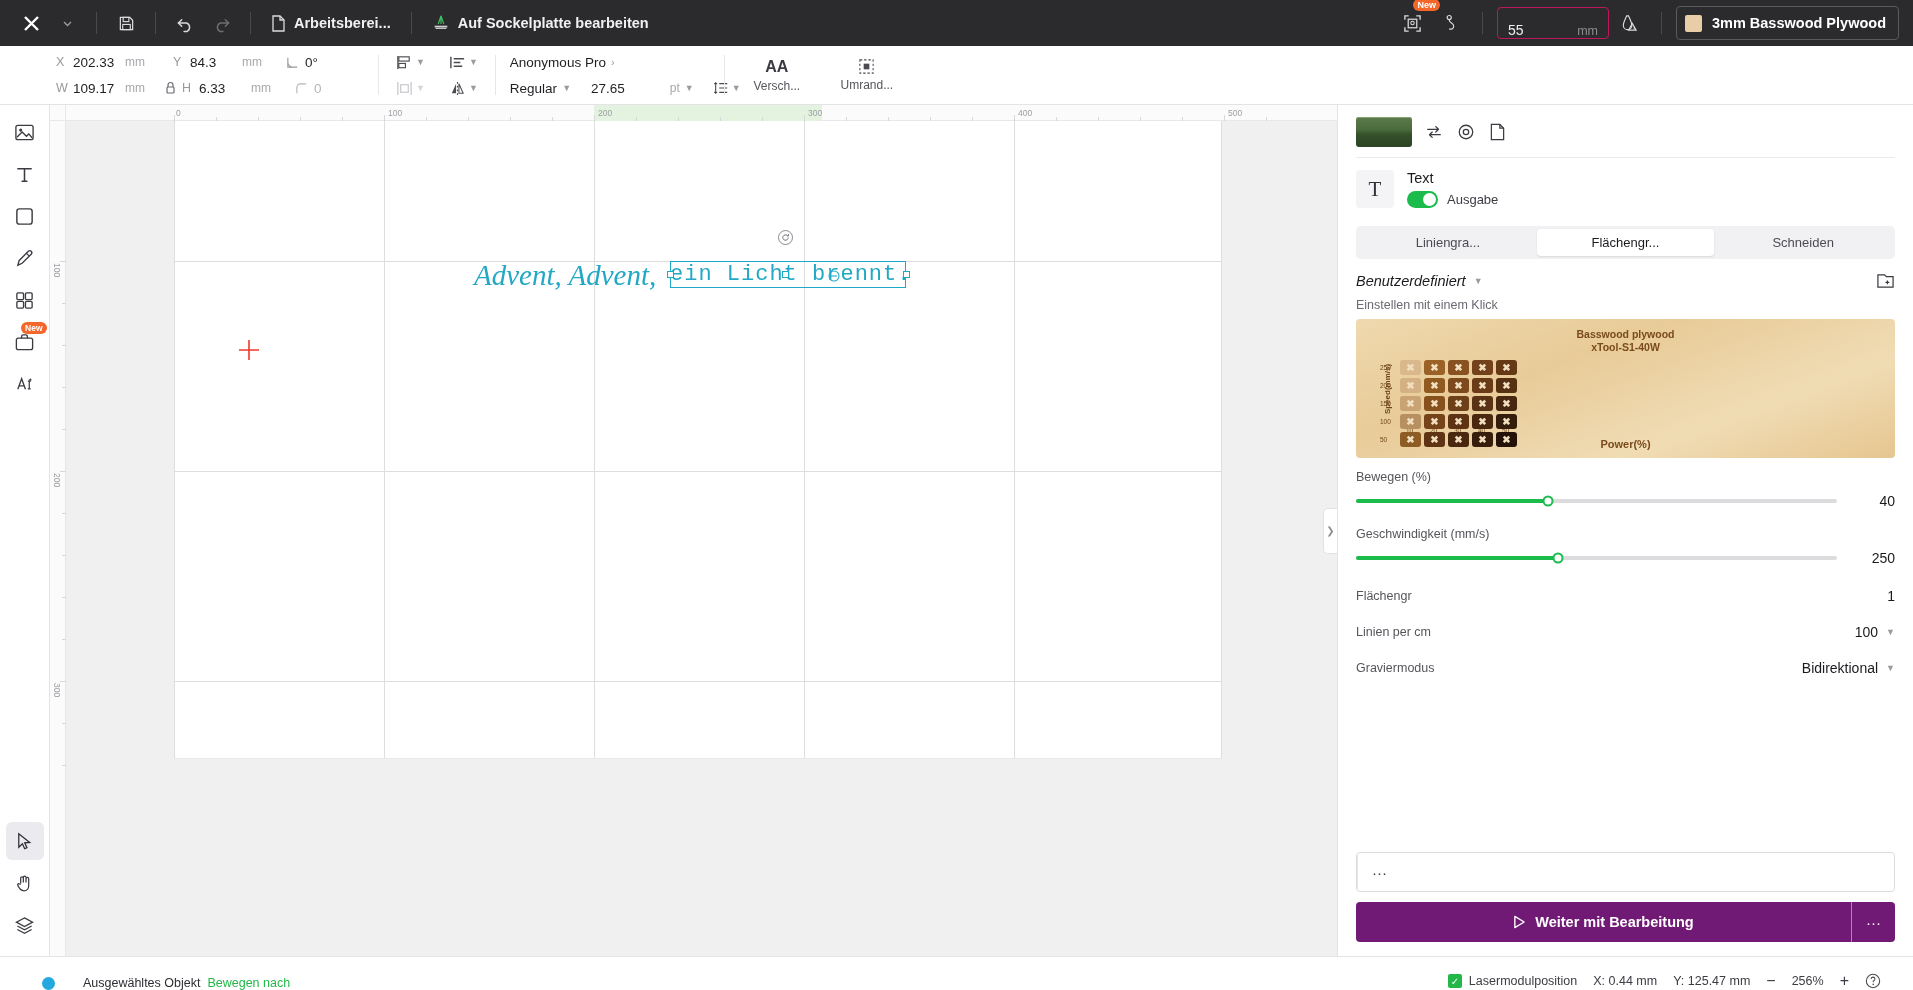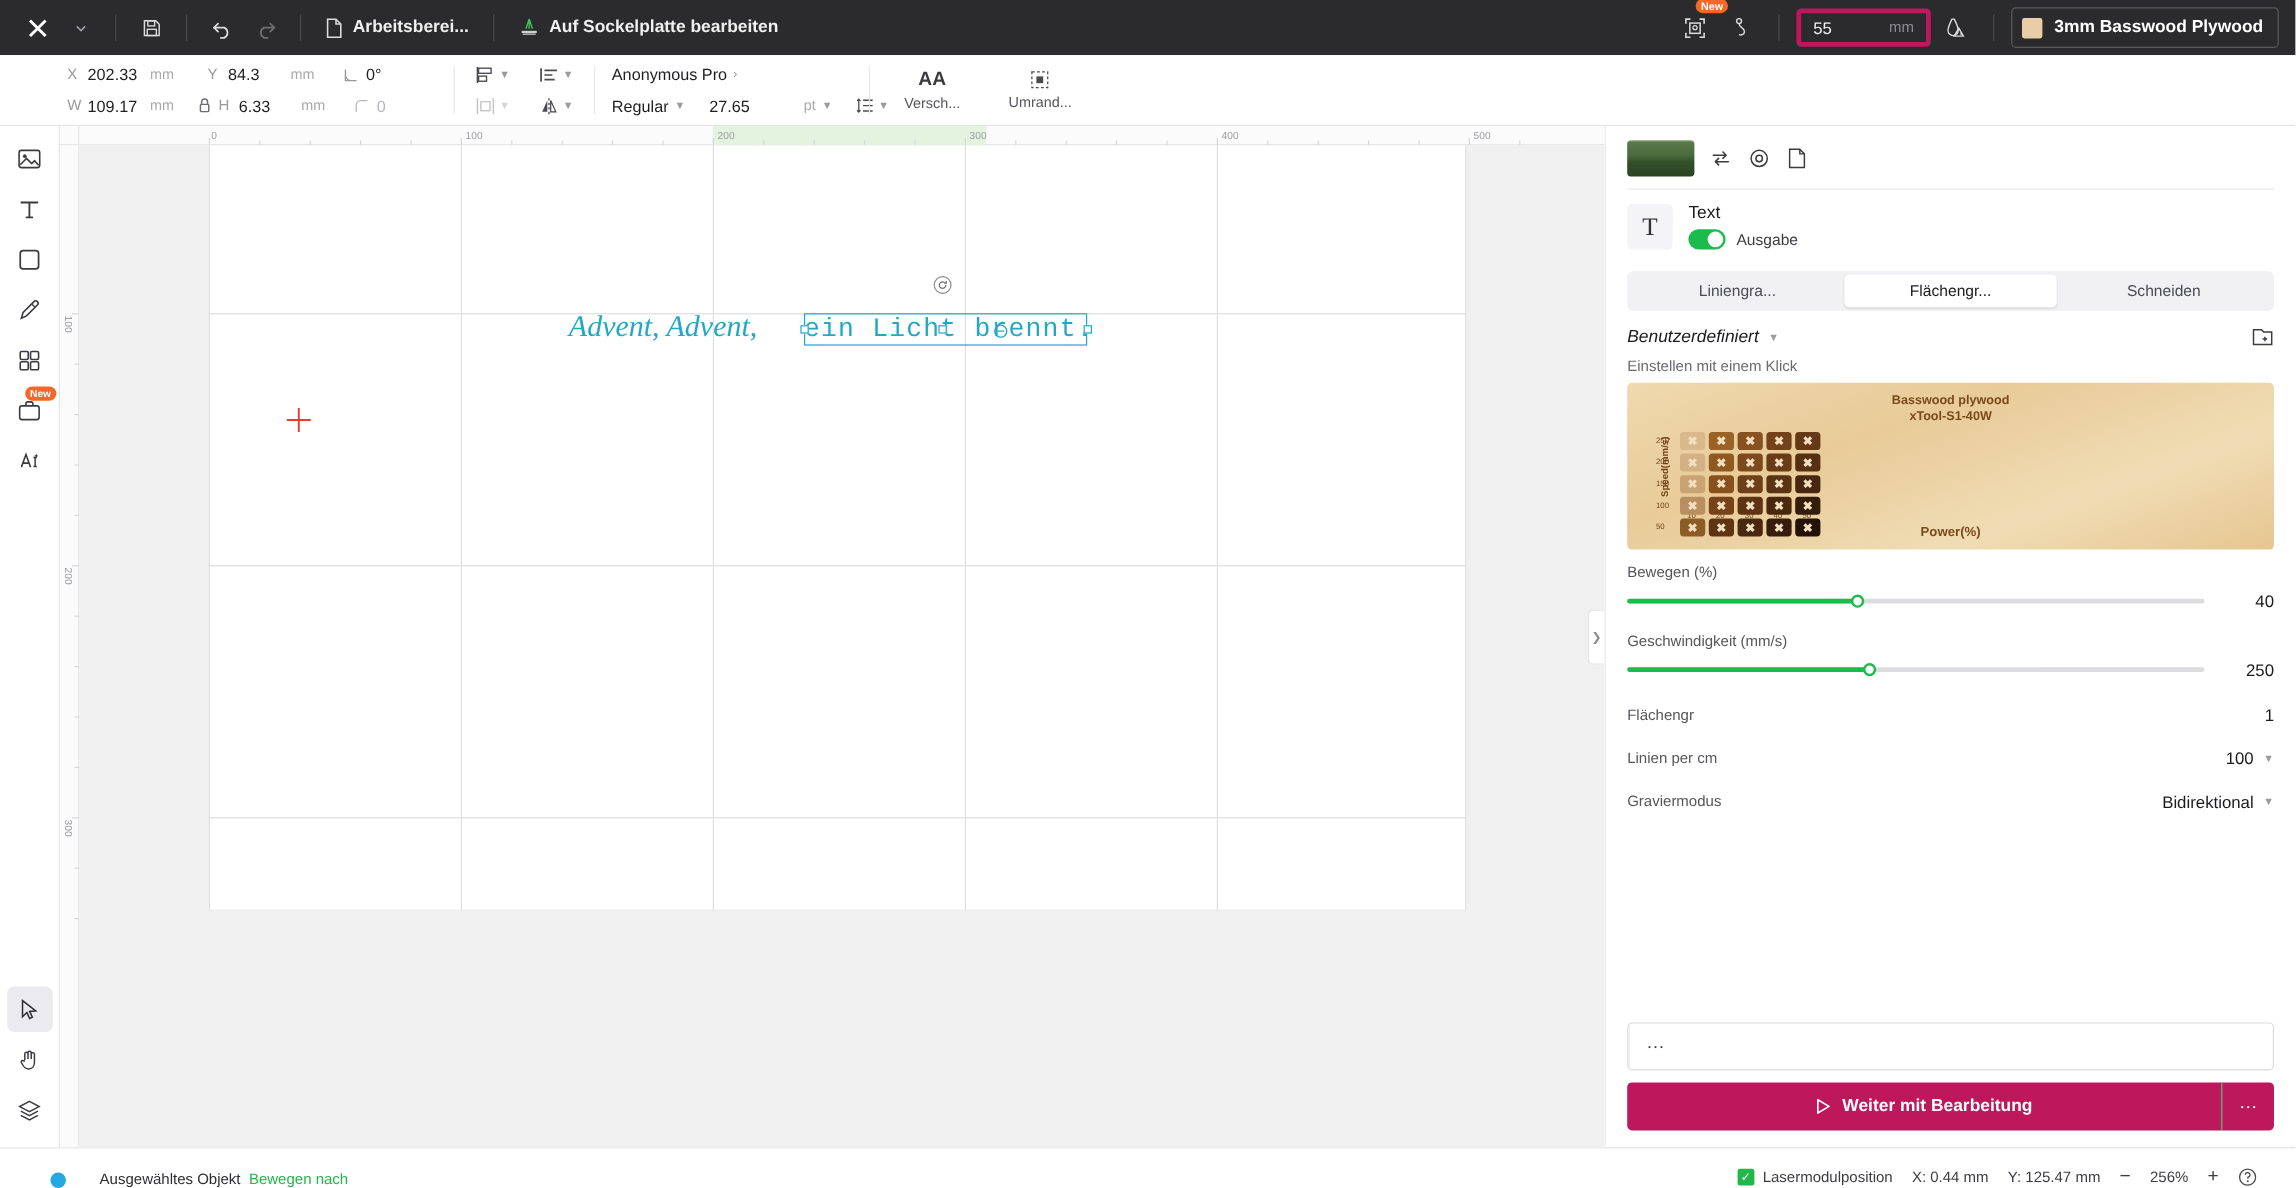--- a/index.html
+++ b/index.html
@@ -29,22 +29,22 @@
   .tb-chip .lbl { font-size: 14.5px; color: #f0f0f0; font-weight: 600; }
   .tb-spacer { flex: 1; }
   .tb-right { display: flex; align-items: center; gap: 4px; }
   .badge-new {
     position: absolute; top: -7px; right: -10px;
     background: #f4662a; color: #fff; font-size: 9px; line-height: 12px;
     padding: 0 4px; border-radius: 7px; font-weight: 600;
   }
   .rel { position: relative; }
   .num-field {
-    width: 112px; height: 32px; background: #2b2b2d; border: 4px solid #be185d;
-    border-radius: 4px; display: flex; align-items: center; padding: 0 10px;
+    width: 112px; height: 32px; background: #2b2b2d; border: 1px solid #be185d;
+    border-radius: 4px; display: flex; align-items: flex-end; padding: 0 10px;
     font-size: 14px; color: #f0f0f0; justify-content: space-between;
   }
   .num-field .unit { color: #8c8c90; font-size: 12.5px; }
   .mat-chip {
     display: flex; align-items: center; gap: 10px; height: 34px;
     border: 1px solid #5a5a5d; border-radius: 4px; padding: 0 12px 0 8px;
     font-size: 14.5px; font-weight: 600; color: #fff;
   }
   .mat-sw { width: 17px; height: 17px; background: #e8cda6; border-radius: 2px; }
 
@@ -230,21 +230,21 @@
   }
   .btn-outline .mainpart {
     flex: 1; display: flex; align-items: center; justify-content: center; gap: 9px;
     font-size: 14.5px; color: #1b1b1f; height: 100%;
   }
   .btn-outline .dotpart {
     width: 44px; height: 100%; display: flex; align-items: center; justify-content: center;
     border-left: 1px solid #e6e6ea; color: #3b3b42; font-size: 15px;
   }
   .btn-green {
-    display: flex; align-items: center; height: 40px; background: #be185d;
+    display: flex; align-items: center; height: 40px; background: #701a75;
     border-radius: 4px; overflow: hidden;
   }
   .btn-green .mainpart {
     flex: 1; display: flex; align-items: center; justify-content: center; gap: 9px;
     font-size: 14.5px; font-weight: 700; color: #fff; height: 100%;
   }
   .btn-green .dotpart {
     width: 44px; height: 100%; display: flex; align-items: center; justify-content: center;
     border-left: 1px solid #49c56b; color: #fff; font-size: 15px;
   }
@@ -638,21 +638,21 @@
             <div class="gl major" style="left:630px;top:0;width:1px;height:638px;"></div>
             <div class="gl major" style="left:840px;top:0;width:1px;height:638px;"></div>
             <div class="gl major" style="left:1047px;top:0;width:1px;height:638px;"></div>
             <div class="gl major" style="left:0;top:140px;width:1048px;height:1px;"></div>
             <div class="gl major" style="left:0;top:350px;width:1048px;height:1px;"></div>
             <div class="gl major" style="left:0;top:560px;width:1048px;height:1px;"></div>
             <div class="gl" style="left:0;top:637px;width:1048px;height:1px;"></div>
           </div>
 
           <div class="artwork" style="left:300px;top:138px;">
-            <span class="art-text" style="position:absolute;left:0;top:0;font-size:25px;">Advent, Advent,</span>
+            <span class="art-text" style="position:absolute;left:0;top:0;font-size:29px;">Advent, Advent,</span>
             <span class="art-text2" style="position:absolute;left:196px;top:3px;font-size:22px;letter-spacing:1px;">ein Licht brennt.</span>
           </div>
 
           <div class="sel-rect" style="left:496px;top:140px;width:236px;height:27px;"></div>
           <div class="sel-h" style="left:493px;top:150px;"></div>
           <div class="sel-h" style="left:608px;top:150px;"></div>
           <div class="sel-h" style="left:729px;top:150px;"></div>
           <div class="rot-handle" style="left:604px;top:109px;">
             <svg width="9" height="9" viewBox="0 0 10 10">
                 <path d="M8 5a3 3 0 1 1-1-2.2" stroke="#6d6d73" stroke-width="1.1" fill="none"></path>

